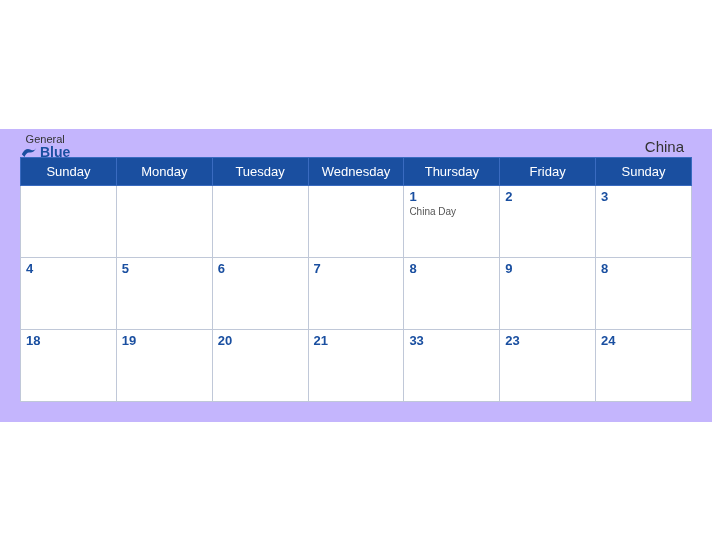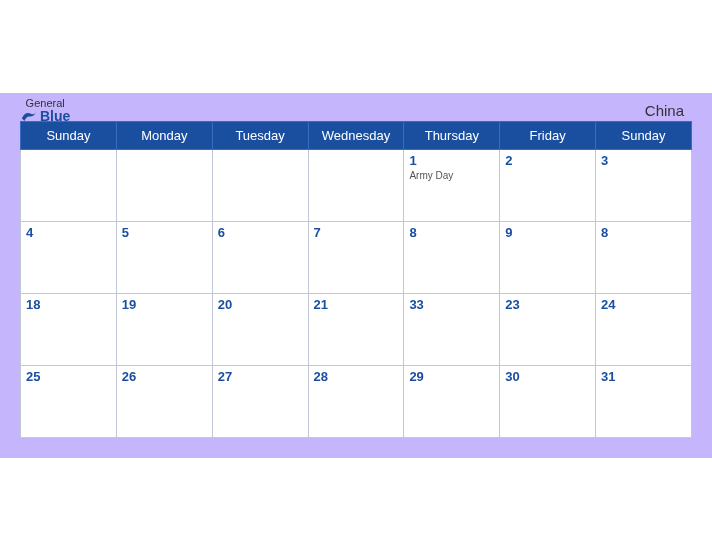--- a/index.html
+++ b/index.html
@@ -129,21 +129,21 @@
         </tr>
     </thead>
     <tbody id="calendar-body">
     <tr>
           <td class="empty-cell"></td>
           <td class="empty-cell"></td>
           <td class="empty-cell"></td>
           <td class="empty-cell"></td>
           <td>
             <span class="day-number">1</span>
-            <span class="day-event">Army Day</span>
+            <span class="day-event">China Day</span>
           </td>
           <td>
             <span class="day-number">2</span>
           </td>
           <td>
             <span class="day-number">3</span>
           </td>
         </tr>
         <tr>
           <td>
@@ -184,38 +184,15 @@
           <td>
             <span class="day-number">33</span>
           </td>
           <td>
             <span class="day-number">23</span>
           </td>
           <td>
             <span class="day-number">24</span>
           </td>
         </tr>
-        <tr>
-          <td>
-            <span class="day-number">25</span>
-          </td>
-          <td>
-            <span class="day-number">26</span>
-          </td>
-          <td>
-            <span class="day-number">27</span>
-          </td>
-          <td>
-            <span class="day-number">28</span>
-          </td>
-          <td>
-            <span class="day-number">29</span>
-          </td>
-          <td>
-            <span class="day-number">30</span>
-          </td>
-          <td>
-            <span class="day-number">31</span>
-          </td>
-        </tr>
       </tbody>
   </table>
 </div>
 
 </body></html>

